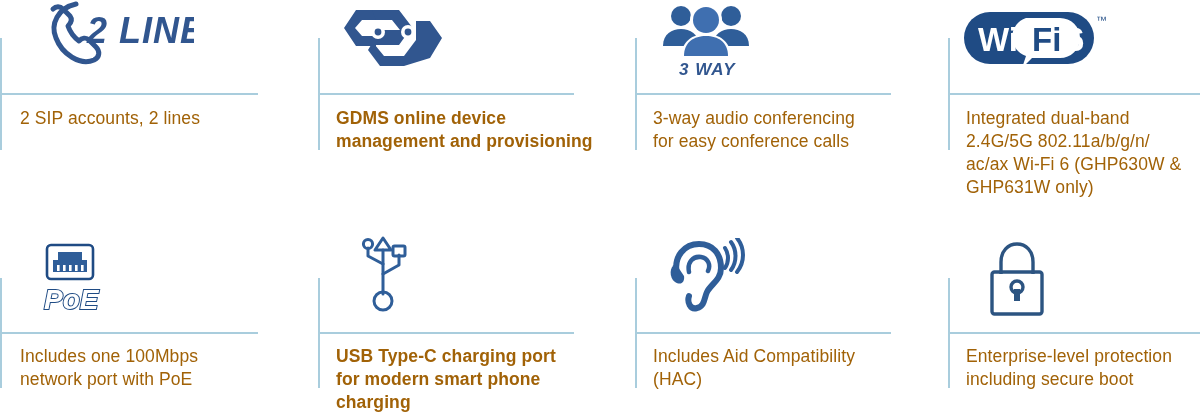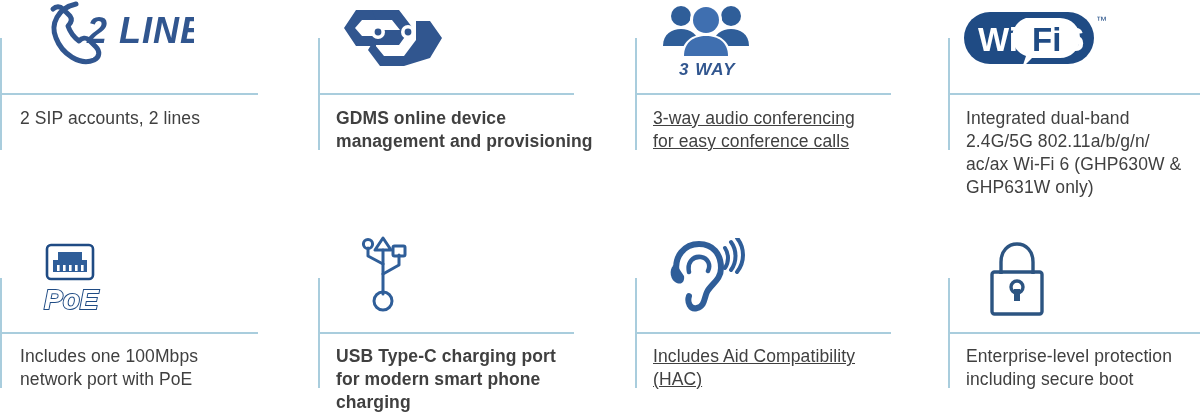--- a/index.html
+++ b/index.html
@@ -29,21 +29,21 @@
     left: 0;
     height: 2px;
     background: #a9cddd;
   }
   .cell-icon {
     position: absolute;
     display: block;
   }
   .cell-text {
     position: absolute;
-    color: #404040;
+    color: #a16207;
     font-size: 17.5px;
     line-height: 23px;
     letter-spacing: .1px;
     white-space: pre-line;
   }
   
   .row1 .rule-vertical { top: 38px; height: 112px; }
   .row1 .rule-horizontal { top: 93px; }
   .row1 .cell-text { top: 107px; }
   .row2 .rule-vertical { top: 278px; height: 110px; }
@@ -54,21 +54,21 @@
   .col1 { left: 0px; }
   .col2 { left: 318px; }
   .col3 { left: 635px; }
   .col4 { left: 948px; }
   .col1 .rule-horizontal { width: 258px; }
   .col2 .rule-horizontal { width: 256px; }
   .col3 .rule-horizontal { width: 256px; }
   .col4 .rule-horizontal { width: 252px; }
   .col1 .cell-text { left: 20px; width: 250px; }
   .col2 .cell-text { left: 18px; width: 270px; font-weight: bold; }
-  .col3 .cell-text { left: 18px; width: 250px; text-decoration: underline; }
+  .col3 .cell-text { left: 18px; width: 250px; }
   .col4 .cell-text { left: 18px; width: 245px; }
 </style>
 </head>
 <body>
 
 <div id="feature-grid">
 
   <div class="feature-cell row1 col1">
     <div class="rule-vertical"></div>
     <div class="rule-horizontal"></div>

